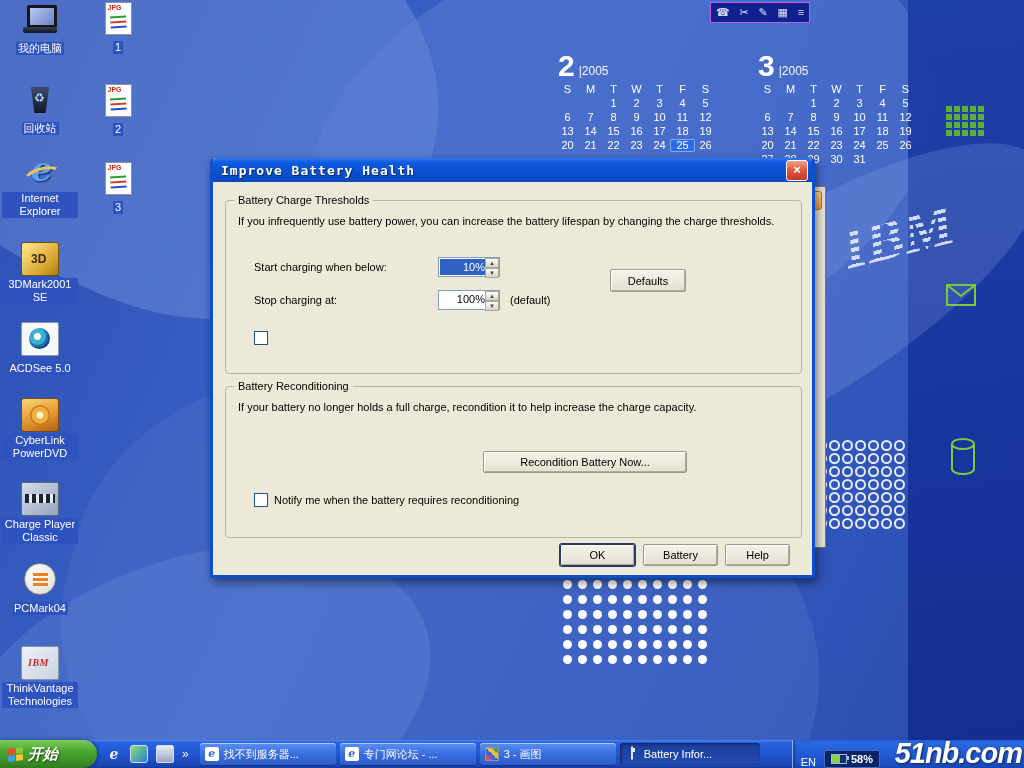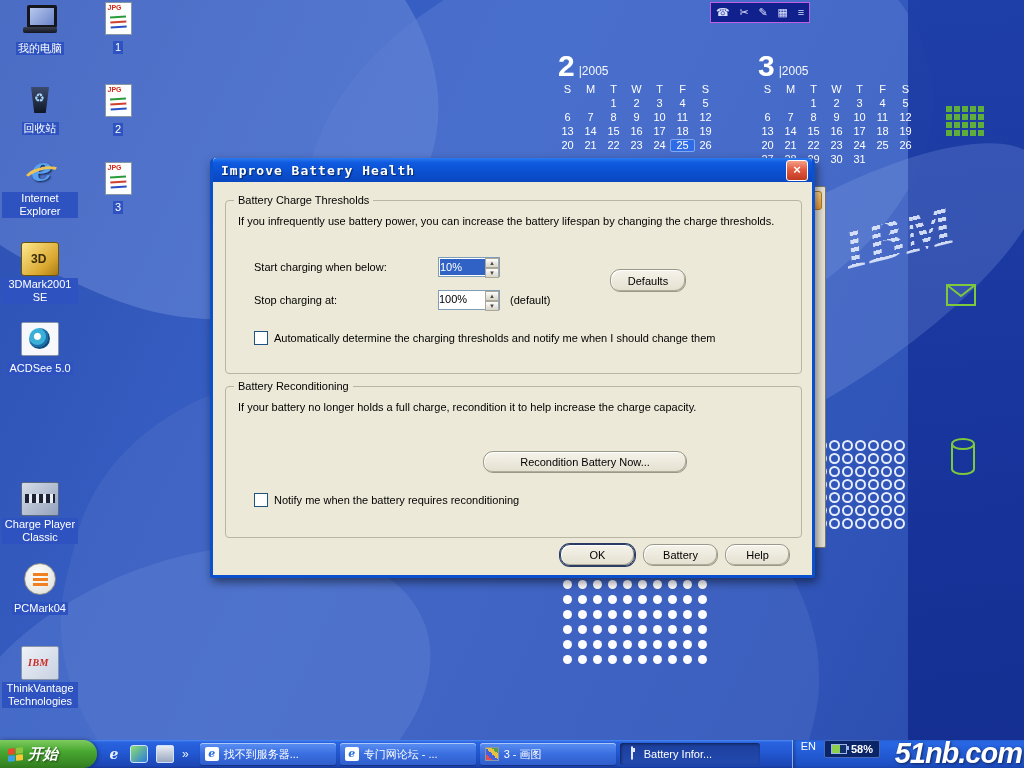--- a/index.html
+++ b/index.html
@@ -80,25 +80,25 @@
   #g1{left:12px;top:18px;width:575px;height:172px}
   #g2{left:12px;top:204px;width:575px;height:150px}
   .gdesc{position:absolute;left:12px;top:14px;width:552px}
   .flabel{position:absolute}
   #start-label{left:28px;top:60px}
   #stop-label{left:28px;top:93px}
   #default-note{left:284px;top:93px}
   .spin{position:absolute;width:62px;height:20px;background:#fff;border:1px solid #7f9db9;display:flex;box-sizing:border-box}
   #spin-start{left:212px;top:56px}
   #spin-stop{left:212px;top:89px}
-  .spinval{flex:1;text-align:left;line-height:17px}
+  .spinval{flex:1;text-align:right;line-height:17px}
   .sel{background:#2f62c4;color:#fff;margin:1px 0 1px 1px}
   .spinbtns{width:14px;display:flex;flex-direction:column;flex:none}
   .sb{flex:1;font-size:6px;line-height:8px;text-align:center;background:linear-gradient(180deg,#fdfdfb,#d8d4c8);border:1px solid #aca899;color:#4a4a42;cursor:pointer}
-  .xpbtn{position:absolute;height:23px;background:linear-gradient(180deg,#f5f3ea,#e4e0d0);border:1px solid #9a9888;border-radius:10px;
+  .xpbtn{position:absolute;height:23px;background:linear-gradient(180deg,#f5f3ea,#e4e0d0);border:1px solid #9a9888;border-radius:2px;
     box-shadow:inset 1px 1px 0 #fff,inset -1px -1px 0 #b0ac9c;font:11px "Liberation Sans",sans-serif;color:#000;cursor:pointer;padding:0}
   #defaults-btn{left:384px;top:68px;width:76px}
   #recond-btn{left:257px;top:64px;width:204px;height:22px}
   #ok-btn{left:347px;top:362px;width:75px;height:22px;border:1px solid #2a3c66;box-shadow:0 0 0 1px #2a3c66,inset 1px 1px 0 #fff,inset -1px -1px 0 #b0ac9c}
   #cancel-btn{left:430px;top:362px;width:75px;height:22px}
   #help-btn{left:512px;top:362px;width:65px;height:22px}
   .cbrow{position:absolute;display:flex;align-items:center;gap:6px}
   #cb1{left:28px;top:130px}
   #cb2{left:28px;top:106px}
   .cb{width:12px;height:12px;background:#fff;border:1px solid #1d5281;flex:none;cursor:pointer}
@@ -119,21 +119,21 @@
   .qchev{color:#eaf2ff;font-size:12px;cursor:pointer}
   .taskitem{flex:none;width:136px;height:22px;margin:0 2px;border-radius:3px;display:flex;align-items:center;gap:5px;padding:0 5px;box-sizing:border-box;
     background:linear-gradient(180deg,#5a90f4,#3a6ee0 50%,#2f5ecc);box-shadow:inset 0 1px 0 rgba(255,255,255,.5),0 1px 1px rgba(0,0,0,.3);
     color:#fff;font-size:11px;cursor:pointer;overflow:hidden;white-space:nowrap}
   .taskitem.active{width:140px;background:linear-gradient(180deg,#1c3f9c,#234ab0);box-shadow:inset 1px 1px 3px rgba(0,0,0,.5)}
   .ticon{flex:none;width:14px;height:14px;text-align:center}
   .tie{background:#fff;border-radius:2px;color:#2a6ee0;font:bold italic 11px/14px "DejaVu Serif",serif}
   .tpaint{border:1px solid #8a96a4;box-sizing:border-box;background:linear-gradient(45deg,#e05050 25%,#4060e0 25% 50%,#e8c040 50% 75%,#50a050 75%)}
   .tbatt{width:13px;height:8px;border:1px solid #dfe8ff;border-radius:1px;position:relative;background:linear-gradient(90deg,#9fe060 70%,#2a4ea0 70%);margin-top:1px}
   .tbatt::after{content:"";position:absolute;right:-3px;top:1px;width:2px;height:4px;background:#dfe8ff}
-  .tray{margin-left:auto;height:100%;display:flex;align-items:flex-start;gap:8px;padding:0 8px;
+  .tray{margin-left:auto;height:100%;display:flex;align-items:flex-end;gap:8px;padding:0 8px;
     background:linear-gradient(180deg,#2a6ae8,#1c4cc0);border-left:1px solid rgba(255,255,255,.5);box-shadow:inset 2px 0 3px rgba(0,0,0,.25)}
   .lang{color:#fff;font-size:11px;cursor:pointer}
   .battbadge{display:flex;align-items:center;gap:4px;background:#0a2468;border:1px solid #4a6ab8;border-radius:2px;padding:2px 6px;
     color:#fff;font:bold 11px "Liberation Sans",sans-serif;cursor:pointer}
   .bglyph{width:14px;height:8px;background:linear-gradient(90deg,#8ad04e 60%,#12306e 60%);border:1px solid #9fb6e8;position:relative}
   .bglyph::after{content:"";position:absolute;right:-3px;top:1px;width:2px;height:4px;background:#9fb6e8}
   .trayspacer{width:128px}
   .watermark{position:absolute;right:2px;bottom:-2px;z-index:60;font:bold italic 29px "Liberation Sans",sans-serif;color:#fff;
     letter-spacing:-1px;text-shadow:1px 1px 3px rgba(0,0,0,.6)}
 </style>
@@ -408,20 +408,24 @@
     <div class="dlabel">Internet Explorer</div>
   </div>
   <div class="dicon" style="left:2px;top:242px">
     <div class="ic ic-3dmark"></div>
     <div class="dlabel">3DMark2001 SE</div>
   </div>
   <div class="dicon" style="left:2px;top:322px">
     <div class="ic ic-acdsee"></div>
     <div class="dlabel">ACDSee 5.0</div>
   </div>
+  <div class="dicon" style="left:2px;top:398px">
+    <div class="ic ic-powerdvd"></div>
+    <div class="dlabel">CyberLink PowerDVD</div>
+  </div>
   <div class="dicon" style="left:2px;top:482px">
     <div class="ic ic-mpc"></div>
     <div class="dlabel">Charge Player Classic</div>
   </div>
   <div class="dicon" style="left:2px;top:562px">
     <div class="ic ic-pcmark"></div>
     <div class="dlabel">PCMark04</div>
   </div>
   <div class="dicon" style="left:2px;top:646px">
     <div class="ic ic-tvt"></div>
@@ -474,21 +478,20 @@
           <span class="spinval">100%</span>
           <span class="spinbtns">
               <span class="sb">▲</span>
               <span class="sb">▼</span>
             </span>
         </span>
         <span class="flabel" id="default-note">(default)</span>
         <button class="xpbtn" id="defaults-btn">Defaults</button>
         <div class="cbrow" id="cb1">
           <span class="cb"></span>
-          <span>Automatically determine the charging thresholds and notify me when I should change them</span>
         </div>
       </div>
 
       <div class="group" id="g2">
         <span class="glegend">Battery Reconditioning</span>
         <div class="gdesc">If your battery no longer holds a full charge, recondition it to help increase the charge capacity.</div>
         <button class="xpbtn" id="recond-btn">Recondition Battery Now...</button>
         <div class="cbrow" id="cb2">
           <span class="cb"></span>
           <span>Notify me when the battery requires reconditioning</span>

